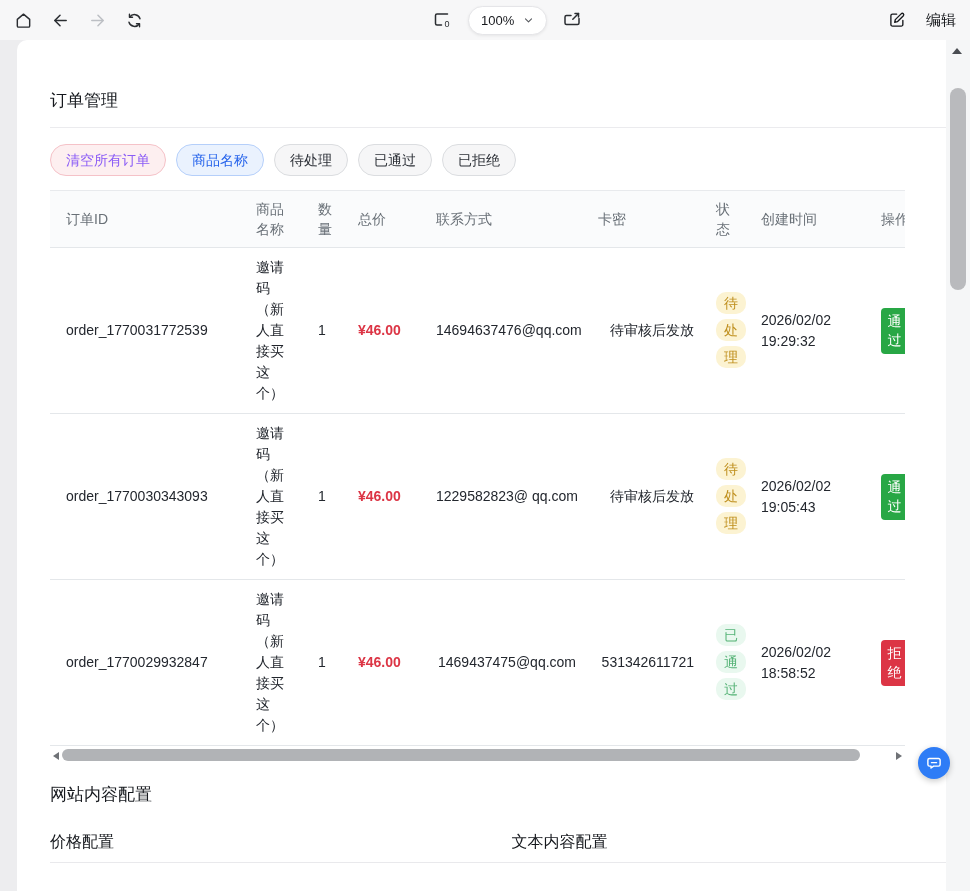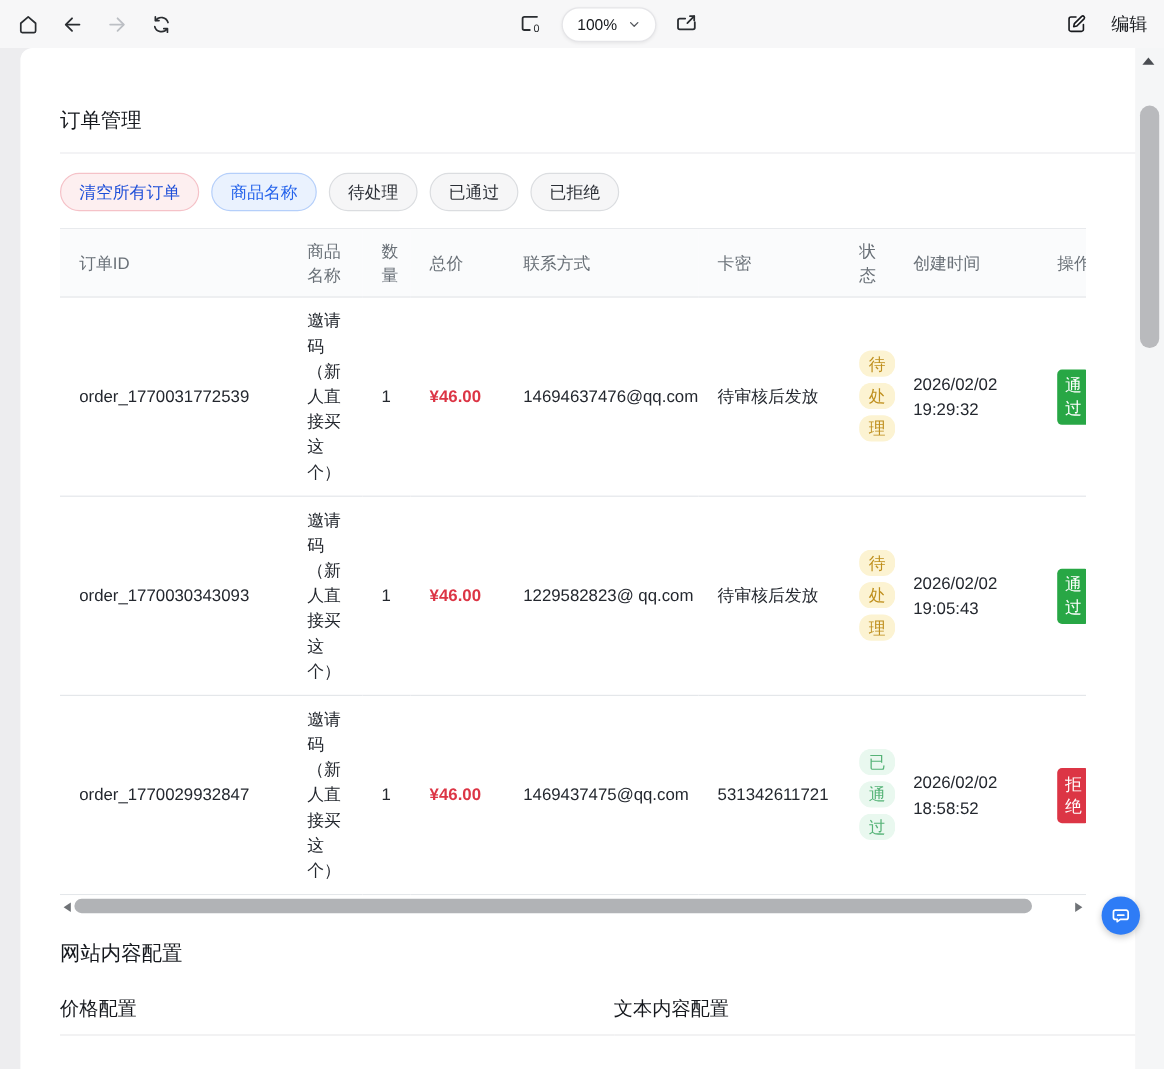--- a/index.html
+++ b/index.html
@@ -20,30 +20,30 @@
   .tb-right { position:absolute; right:14px; top:0; height:40px; display:flex; align-items:center; gap:20px; font-size:15px; color:#17191d; cursor:pointer; }
   
   .card { position:absolute; left:17px; top:40px; width:961px; bottom:0; background:#ffffff;
     border-radius:10px 10px 0 0; padding:0 0 0 33px; overflow:hidden; }
   .section-title { font-size:17px; font-weight:500; color:#15181d; margin:50px 0 0; line-height:22px; }
   .divider { height:1px; background:#ebebee; margin:15px 5px 0 0; }
   
   .filters { display:flex; gap:10px; margin-top:16px; }
   .pill { font-family:inherit; font-size:14px; line-height:20px; border-radius:999px; padding:5px 15px;
     border:1px solid #dbdde0; background:#f6f6f7; color:#2b2f36; cursor:pointer; }
-  .pill.danger  { color:#1d4ed8; background:#fdeff0; border-color:#f5c2c8; }
+  .pill.danger  { color:#8b5cf6; background:#fdeff0; border-color:#f5c2c8; }
   .pill.primary { color:#2563eb; background:#eaf2fe; border-color:#b5cffa; }
   
   .table-wrap { margin-top:14px; width:855px; overflow:hidden; border-top:1px solid #e8eaed; }
   table { border-collapse:collapse; table-layout:fixed; width:910px; font-size:14px; }
   thead th { background:#fafbfc; color:#697077; font-weight:400; text-align:left;
     padding:8px 6px 8px 16px; line-height:20px; vertical-align:middle; border-bottom:1px solid #e4e7ea; }
   tbody td { padding:9px 6px 9px 16px; line-height:21px; vertical-align:middle;
     border-bottom:1px solid #e4e7ea; color:#23272e; }
-  .nowrap { white-space:nowrap; }
+  .nowrap { white-space:nowrap;text-align:right; }
   .price { color:#dc3545; font-weight:bold; white-space:nowrap; }
   .badge { display:inline; padding:3px 8px; border-radius:10px; line-height:27px;
     -webkit-box-decoration-break:clone; box-decoration-break:clone; }
   .badge.pending  { color:#bf8f1d; background:#fcf3d2; }
   .badge.approved { color:#56b377; background:#e9f8ef; }
   .action-btn { display:inline-block; width:27px; padding:4px 6px; border:none; border-radius:4px;
     color:#fff; font-family:inherit; font-size:14px; line-height:19px; cursor:pointer; text-align:center; }
   .action-btn.approve { background:#28a745; }
   .action-btn.reject  { background:#dc3545; }
   

